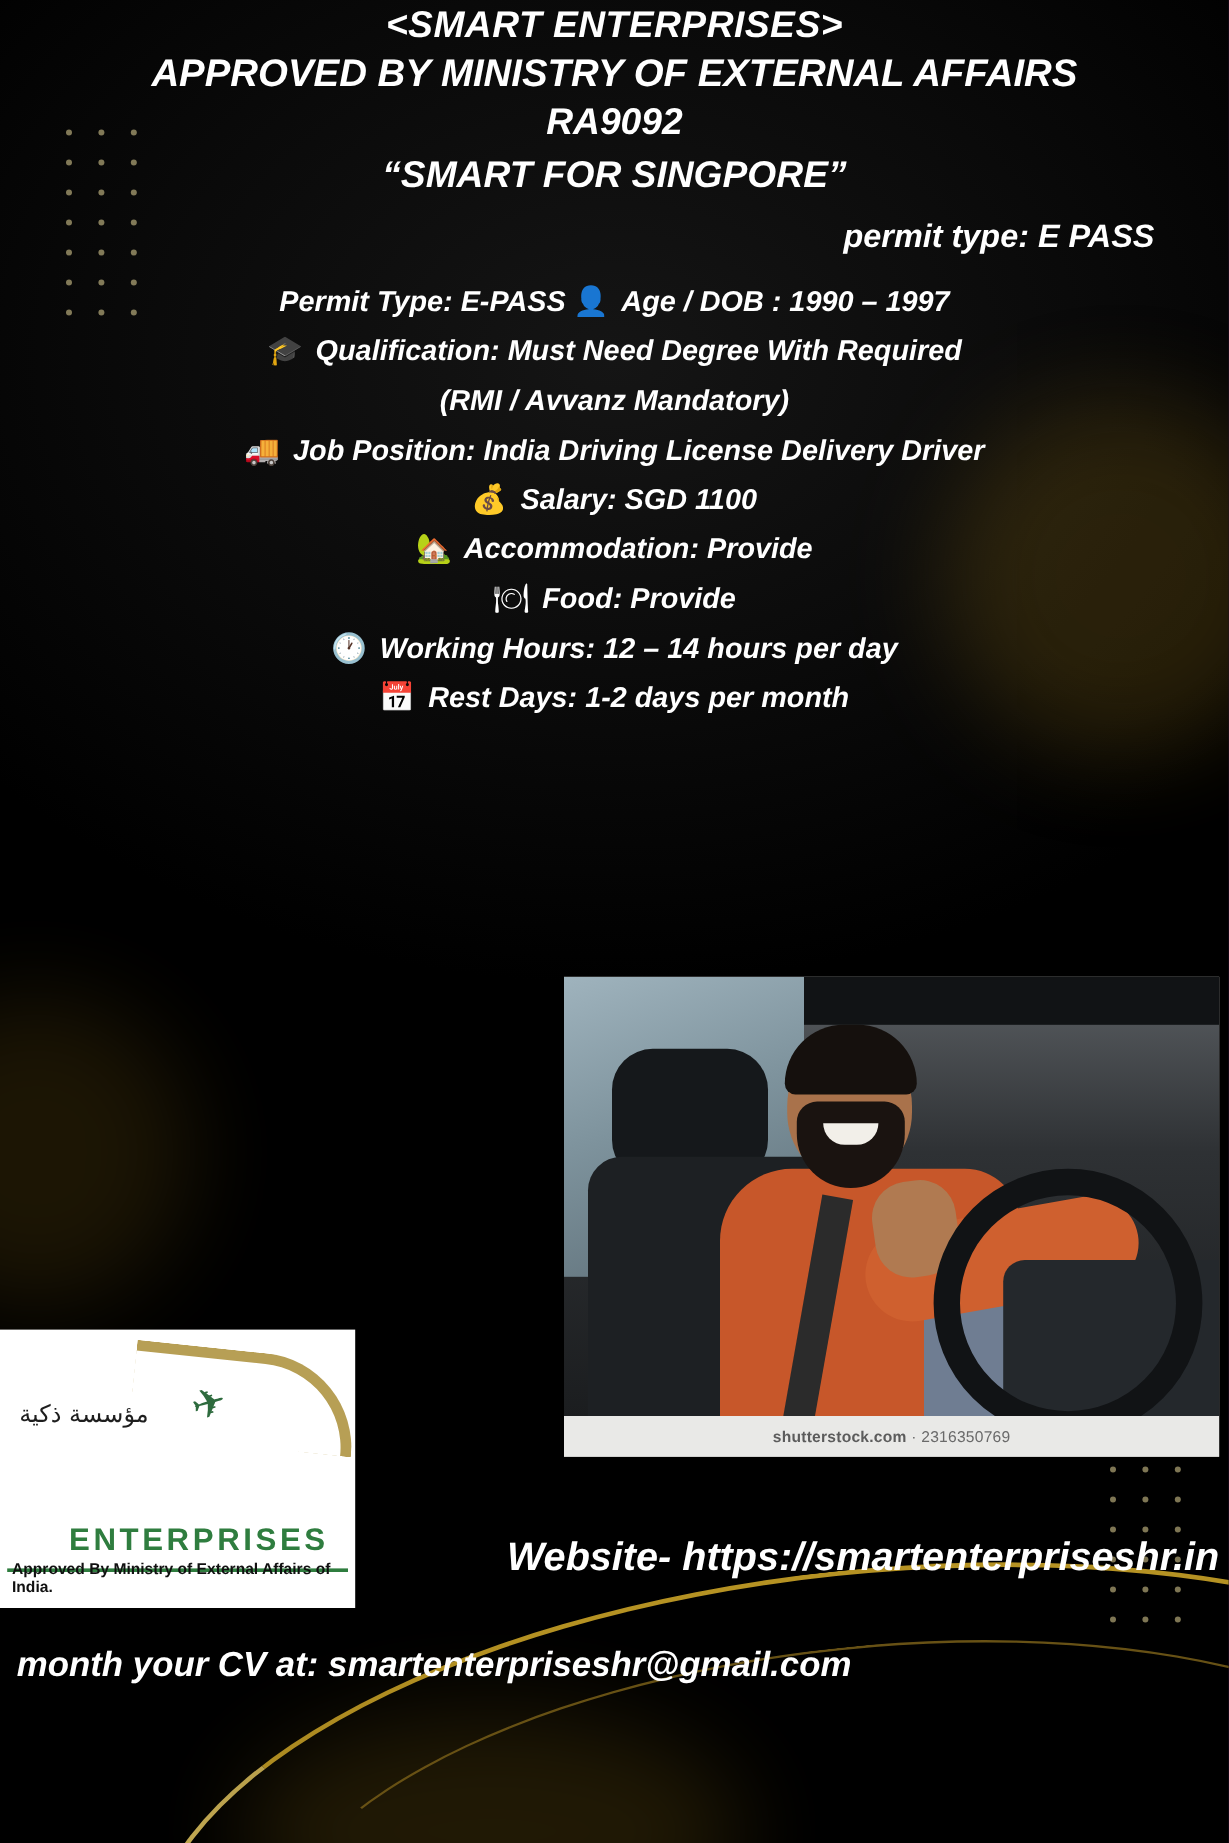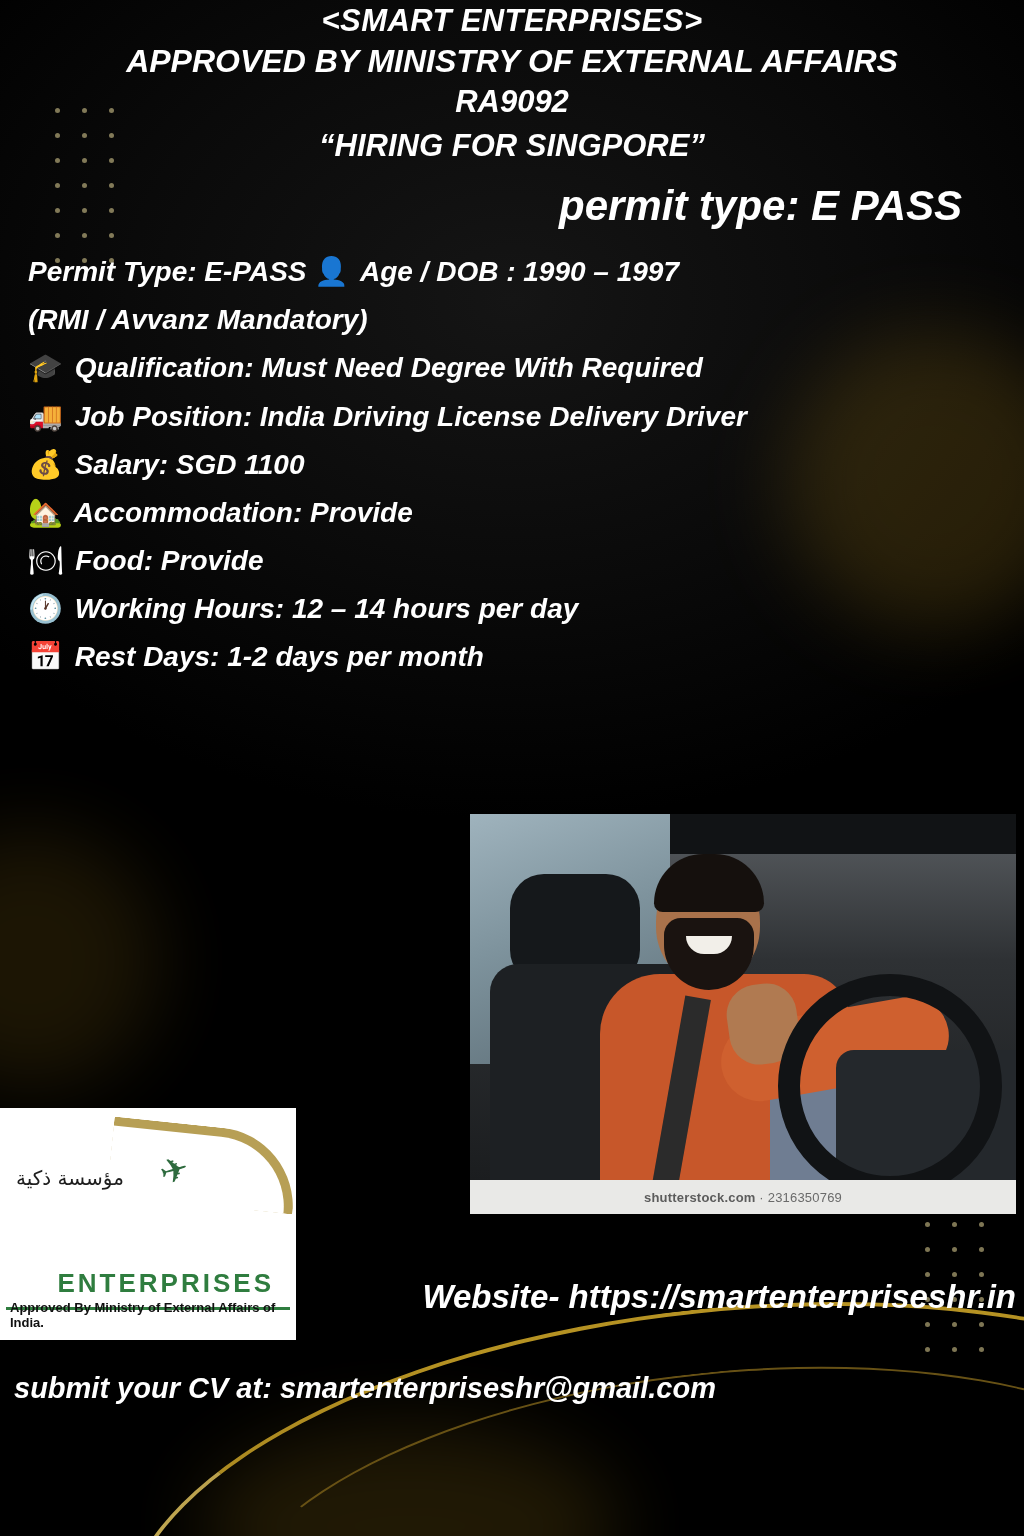--- a/index.html
+++ b/index.html
@@ -145,31 +145,31 @@
     font-size: 31px;
     line-height: 1.55;
   }
   .permit-type {
     position: relative;
     text-align: right;
     padding-right: 62px;
     margin-top: 12px;
     font-style: italic;
     font-weight: bold;
-    font-size: 42px;
+    font-size: 27px;
   }
 
   
   .details {
     position: relative;
     margin-top: 18px;
-    text-align: left;
-    font-style: italic;
-    font-weight: bold;
-    font-size: 28px;
+    text-align: center;
+    font-style: italic;
+    font-weight: bold;
+    font-size: 24px;
     line-height: 1.72;
     padding: 0 28px;
   }
   .details .row {
     white-space: nowrap;
   }
   .emoji {
     font-style: normal;
     font-weight: normal;
     margin-right: 4px;
@@ -476,37 +476,37 @@
       <span></span>
     <span></span>
       <span></span>
       <span></span>
   </div>
 
   <div class="header">
     <div class="h-line1">&lt;SMART ENTERPRISES&gt;</div>
     <div class="h-line2">APPROVED BY MINISTRY OF EXTERNAL AFFAIRS</div>
     <div class="h-line3">RA9092</div>
-    <div class="h-line4">“HIRING FOR SINGPORE”</div>
+    <div class="h-line4">“SMART FOR SINGPORE”</div>
   </div>
 
   <div class="permit-type">permit type: E PASS</div>
 
   <div class="details">
     <div class="row">
       <span>Permit Type: E-PASS</span>
       <span class="emoji">👤</span>
       <span>Age / DOB :  1990 – 1997</span>
     </div>
     <div class="row">
-      <span>(RMI / Avvanz Mandatory)</span>
-    </div>
-    <div class="row">
       <span class="emoji">🎓</span>
       <span>Qualification: Must Need Degree With  Required</span>
+    </div>
+    <div class="row">
+      <span>(RMI / Avvanz Mandatory)</span>
     </div>
     <div class="row">
       <span class="emoji">🚚</span>
       <span>Job Position: India Driving License Delivery Driver</span>
     </div>
     <div class="row">
       <span class="emoji">💰</span>
       <span>Salary: SGD 1100</span>
     </div>
     <div class="row">
@@ -555,18 +555,18 @@
     <div class="logo-plane">✈</div>
     <div class="logo-arabic">مؤسسة ذكية</div>
     <div class="logo-ent">ENTERPRISES</div>
     <div class="logo-underline"></div>
     <div class="logo-approved">Approved By Ministry of External Affairs of India.</div>
   </div>
 
   <div class="website">Website- https://smartenterpriseshr.in</div>
 
   <div class="cv-line">
-    <span>submit your CV at:</span>
+    <span>month your CV at:</span>
     <span>smartenterpriseshr@gmail.com</span>
   </div>
 
 
 </div>
 
 </body></html>

